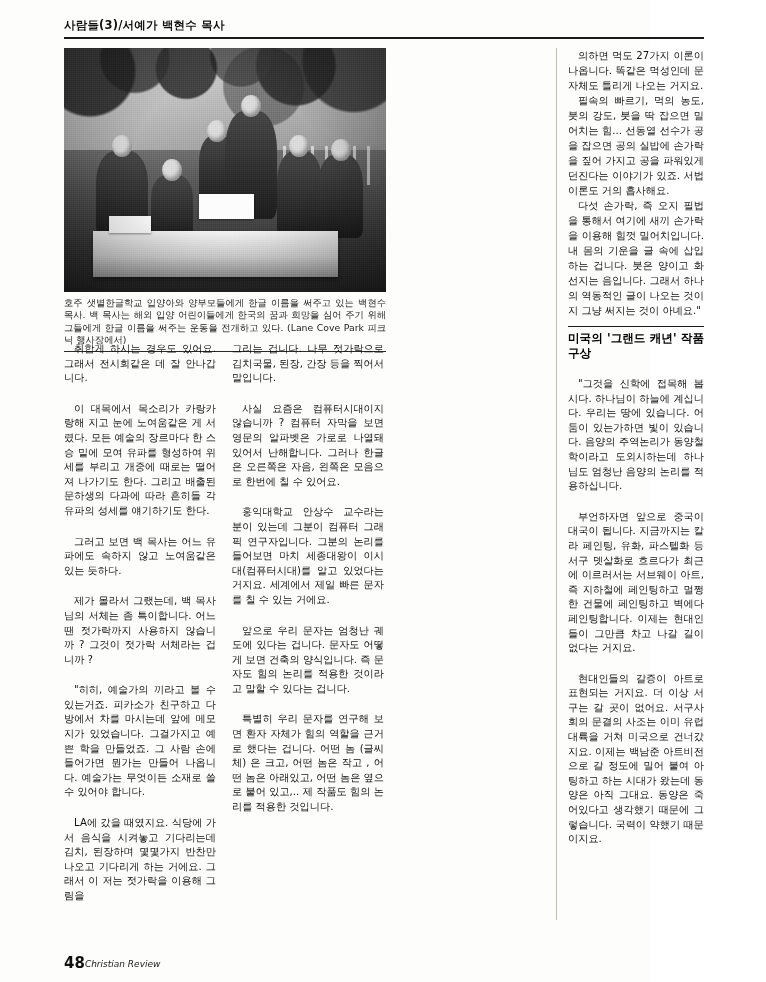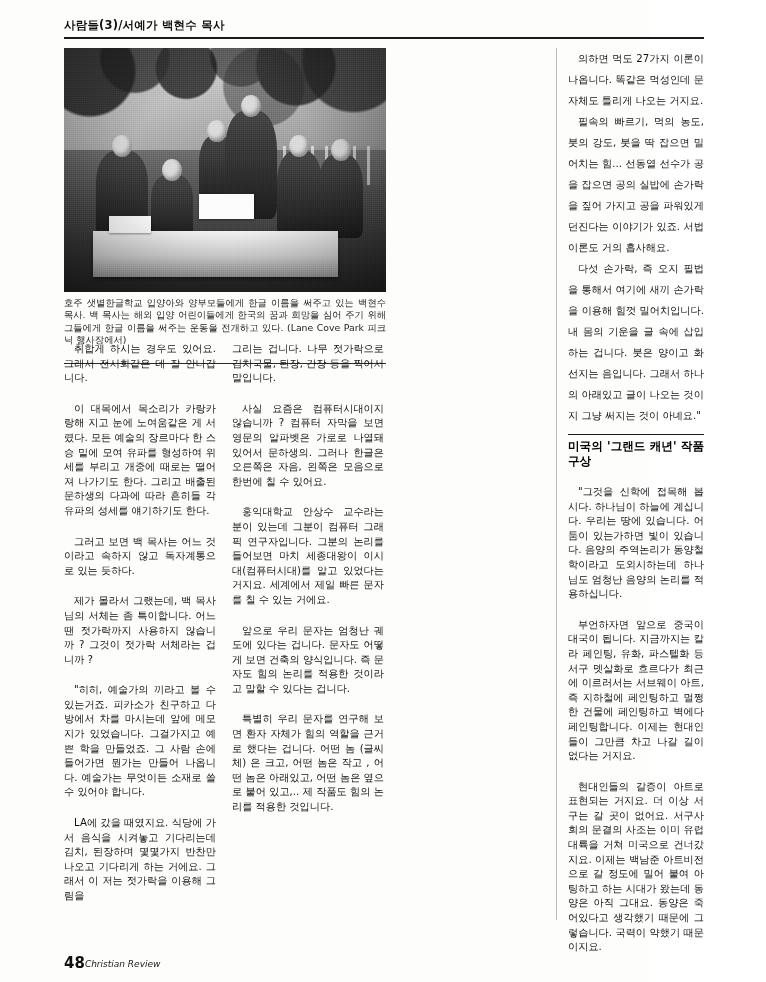--- a/index.html
+++ b/index.html
@@ -124,21 +124,21 @@
   }
 
   .caption {
     margin-top: 5px;
     width: 322px;
     font-size: 9.3px;
     line-height: 12.4px;
     color: #1c1c1c;
     text-align: justify;
     border-bottom: 1px solid #2a2a2a;
-    padding-bottom: 16px;
+    padding-bottom: 4px;
   }
 
   
   .col {
     position: absolute;
     top: 0;
     font-size: 10.2px;
     line-height: 14.6px;
     text-align: justify;
     color: #121212;
@@ -240,39 +240,39 @@
       <div class="ph-vignette"></div>
     </div>
     <div class="caption">호주 샛별한글학교 입양아와 양부모들에게 한글 이름을 써주고 있는 백현수 목사. 백 목사는 해외 입양 어린이들에게 한국의 꿈과 희망을 심어 주기 위해 그들에게 한글 이름을 써주는 운동을 전개하고 있다. (Lane Cove Park 피크닉 행사장에서)</div>
   </div>
 
   <div class="col-divider" id="div-a"></div>
 
   <div class="col" id="col1">
     <p>취합게 하시는 경우도 있어요. 그래서 전시회같은 데 잘 안나갑니다.</p>
     <p>이 대목에서 목소리가 카랑카랑해 지고 눈에 노여움같은 게 서렸다. 모든 예술의 장르마다 한 스승 밑에 모여 유파를 형성하여 위세를 부리고 개중에 때로는 떨어져 나가기도 한다. 그리고 배출된 문하생의 다과에 따라 흔히들 각 유파의 성세를 얘기하기도 한다.</p>
-    <p>그러고 보면 백 목사는 어느 것이라고 속하지 않고 독자계통으로 있는 듯하다.</p>
+    <p>그러고 보면 백 목사는 어느 유파에도 속하지 않고 노여움같은 있는 듯하다.</p>
     <p>제가 몰라서 그랬는데, 백 목사님의 서체는 좀 특이합니다. 어느땐 젓가락까지 사용하지 않습니까 ? 그것이 젓가락 서체라는 겁니까 ?</p>
     <p>"히히, 예술가의 끼라고 볼 수 있는거죠. 피카소가 친구하고 다방에서 차를 마시는데 앞에 메모지가 있었습니다. 그걸가지고 예쁜 학을 만들었죠. 그 사람 손에 들어가면 뭔가는 만들어 나옵니다. 예술가는 무엇이든 소재로 쓸 수 있어야 합니다.</p>
     <p>LA에 갔을 때였지요. 식당에 가서 음식을 시켜놓고 기다리는데 김치, 된장하며 몇몇가지 반찬만 나오고 기다리게 하는 거에요. 그래서 이 저는 젓가락을 이용해 그림을</p>
   </div>
 
   <div class="col" id="col2">
     <p class="noindent">그리는 겁니다. 나무 젓가락으로 김치국물, 된장, 간장 등을 찍어서 말입니다.</p>
-    <p>사실 요즘은 컴퓨터시대이지 않습니까 ? 컴퓨터 자막을 보면 영문의 알파벳은 가로로 나열돼 있어서 문하생의. 그러나 한글은 오른쪽은 자음, 왼쪽은 모음으로 한번에 칠 수 있어요.</p>
+    <p>사실 요즘은 컴퓨터시대이지 않습니까 ? 컴퓨터 자막을 보면 영문의 알파벳은 가로로 나열돼 있어서 난해합니다. 그러나 한글은 오른쪽은 자음, 왼쪽은 모음으로 한번에 칠 수 있어요.</p>
     <p>홍익대학교 안상수 교수라는 분이 있는데 그분이 컴퓨터 그래픽 연구자입니다. 그분의 논리를 들어보면 마치 세종대왕이 이시대(컴퓨터시대)를 알고 있었다는 거지요. 세계에서 제일 빠른 문자를 칠 수 있는 거에요.</p>
     <p>앞으로 우리 문자는 엄청난 궤도에 있다는 겁니다. 문자도 어떻게 보면 건축의 양식입니다. 즉 문자도 힘의 논리를 적용한 것이라고 말할 수 있다는 겁니다.</p>
     <p>특별히 우리 문자를 연구해 보면 환자 자체가 힘의 역할을 근거로 했다는 겁니다. 어떤 놈 (글씨체) 은 크고, 어떤 놈은 작고 , 어떤 놈은 아래있고, 어떤 놈은 옆으로 붙어 있고,.. 제 작품도 힘의 논리를 적용한 것입니다.</p>
   </div>
 
   <div class="col" id="col4">
-      <div style="font-size: 10.2px; line-height: 21px; text-align: justify;">
+      <div style="font-size: 10.2px; line-height: 15px; text-align: justify;">
         <p style="margin: 0px; text-indent: 10px;">의하면 먹도 27가지 이론이 나옵니다. 똑같은 먹성인데 문자체도 틀리게 나오는 거지요.</p>
         <p style="margin: 0px; text-indent: 10px;">필속의 빠르기, 먹의 농도, 붓의 강도, 붓을 딱 잡으면 밀어치는 힘... 선동열 선수가 공을 잡으면 공의 실밥에 손가락을 짚어 가지고 공을 파워있게 던진다는 이야기가 있죠. 서법이론도 거의 흡사해요.</p>
-        <p style="margin: 0px; text-indent: 10px;">다섯 손가락, 즉 오지 필법을 통해서 여기에 새끼 손가락을 이용해 힘껏 밀어치입니다. 내 몸의 기운을 글 속에 삽입하는 겁니다. 붓은 양이고 화선지는 음입니다. 그래서 하나의 아래있고 글이 나오는 것이지 그냥 써지는 것이 아녜요."</p>
+        <p style="margin: 0px; text-indent: 10px;">다섯 손가락, 즉 오지 필법을 통해서 여기에 새끼 손가락을 이용해 힘껏 밀어치입니다. 내 몸의 기운을 글 속에 삽입하는 겁니다. 붓은 양이고 화선지는 음입니다. 그래서 하나의 역동적인 글이 나오는 것이지 그냥 써지는 것이 아녜요."</p>
       </div>
 
     <div class="subhead">미국의 '그랜드 캐년' 작품 구상</div>
     <p>"그것을 신학에 접목해 봅시다. 하나님이 하늘에 계십니다. 우리는 땅에 있습니다. 어둠이 있는가하면 빛이 있습니다. 음양의 주역논리가 동양철학이라고 도외시하는데 하나님도 엄청난 음양의 논리를 적용하십니다.</p>
     <p>부언하자면 앞으로 중국이 대국이 됩니다. 지금까지는 칼라 페인팅, 유화, 파스텔화 등 서구 뎃살화로 흐르다가 최근에 이르러서는 서브웨이 아트, 즉 지하철에 페인팅하고 멀쩡한 건물에 페인팅하고 벽에다 페인팅합니다. 이제는 현대인들이 그만큼 차고 나갈 길이 없다는 거지요.</p>
     <p>현대인들의 갈증이 아트로 표현되는 거지요. 더 이상 서구는 갈 곳이 없어요. 서구사회의 문결의 사조는 이미 유럽 대륙을 거쳐 미국으로 건너갔지요. 이제는 백남준 아트비전으로 갈 정도에 밀어 붙여 아팅하고 하는 시대가 왔는데 동양은 아직 그대요. 동양은 죽어있다고 생각했기 때문에 그렇습니다. 국력이 약했기 때문이지요.</p>
   </div>
 
   <div class="footer">
     <div class="folio">48</div>

